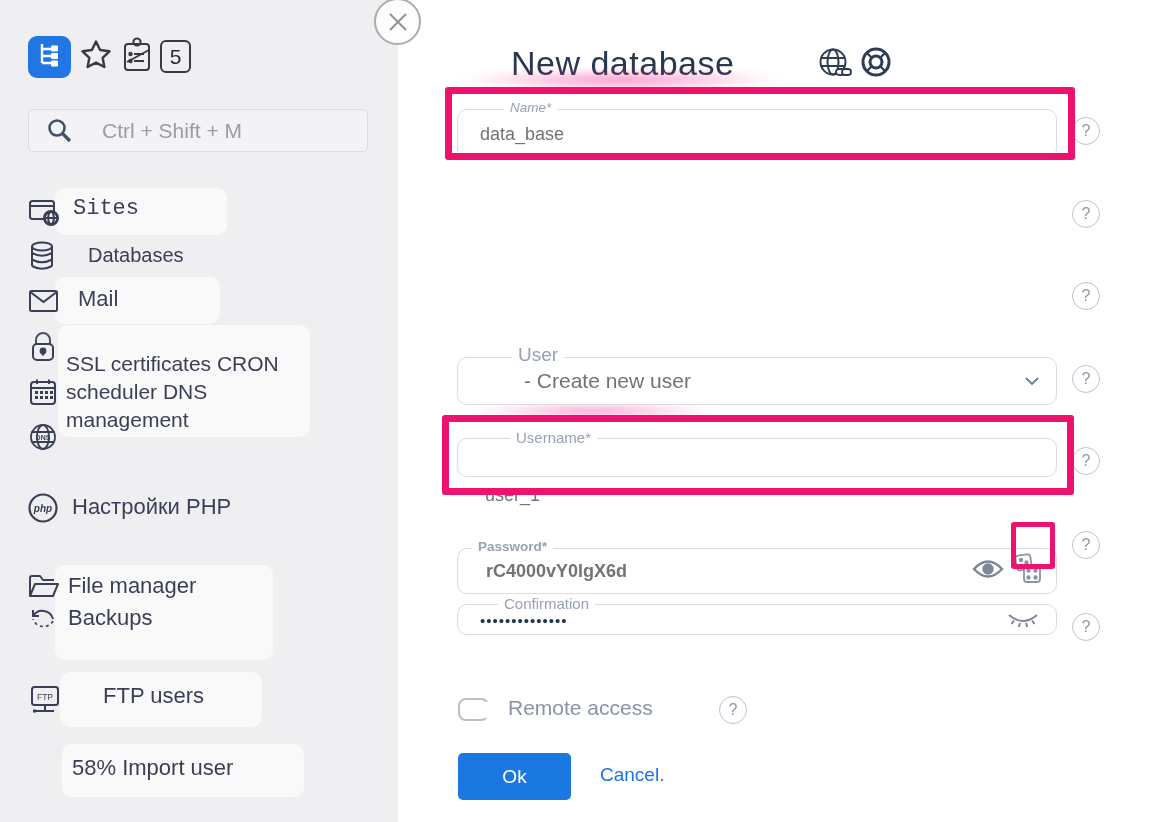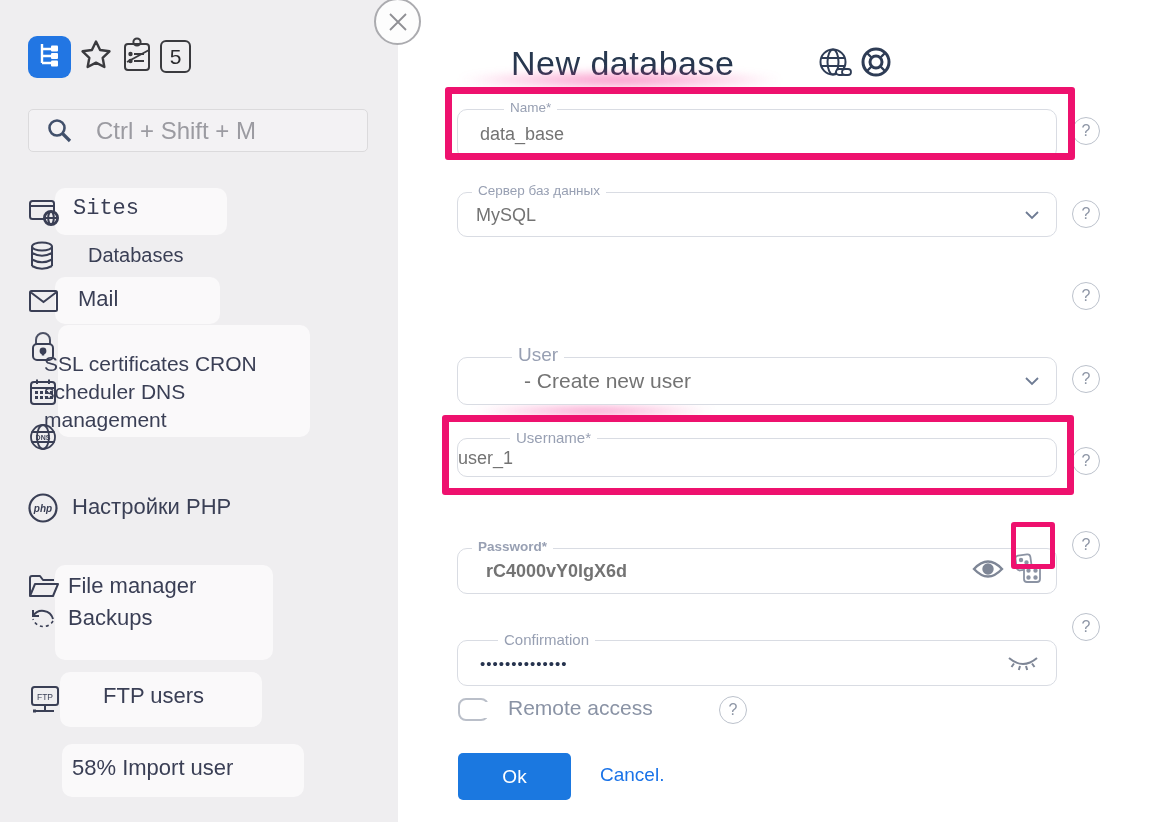--- a/index.html
+++ b/index.html
@@ -15,28 +15,28 @@
   .blue-app { left:28px; top:36px; width:43px; height:42px; background:#2276e3; border-radius:9px; }
   .count-box { left:160px; top:40px; width:31px; height:33px; border:2.5px solid #3a3a3e; border-radius:6px;
                font-size:21px; color:#2b2b2e; font-weight:400; }
 
   .close-btn { position:absolute; left:374px; top:-2px; width:47px; height:47px; border-radius:50%;
                background:#fdfdfd; border:2px solid #ababaf; display:flex; align-items:center; justify-content:center; }
 
   .search-box { position:absolute; left:28px; top:109px; width:340px; height:43px; background:#f3f2f4;
                 border:1px solid #dbdadc; border-radius:5px; display:flex; align-items:center; }
   .search-box svg { margin-left:17px; }
-  .search-box input { border:none; outline:none; background:transparent; margin-left:22px; width:240px;
-                      font-size:24px; color:#4a4f63; font-family:inherit; }
+  .search-box input { border:none; outline:none; background:transparent; margin-left:28px; width:240px;
+                      font-size:21px; color:#4a4f63; font-family:inherit; }
   .search-box input::placeholder { color:#9b9ba1; }
 
   .nav-label { position:absolute; color:#3a3f55; font-size:22px; white-space:nowrap; }
   .nav-icon { position:absolute; }
   .nav-item { cursor:pointer; }
-  .ssl-text { position:absolute; left:44px; top:350px; width:232px; font-size:21px; line-height:28px; color:#3a3f55; }
+  .ssl-text { position:absolute; left:66px; top:350px; width:232px; font-size:21px; line-height:28px; color:#3a3f55; }
 
   
   .title { position:absolute; left:511px; top:44px; font-size:34px; font-weight:500; color:#27384f; letter-spacing:.5px; }
   .title-icon { position:absolute; }
 
   .field { position:absolute; left:457px; width:600px; background:#fff; border:1px solid #d9dce3; border-radius:10px; }
   .flabel { position:absolute; top:-10px; font-size:13.5px; color:#98a0b3; background:#fff; padding:0 6px; white-space:nowrap; }
   .fvalue { position:absolute; top:50%; transform:translateY(-50%); font-size:18px; color:#737373; white-space:nowrap; }
   .chev { position:absolute; right:16px; top:50%; transform:translateY(-50%); }
   .fic { position:absolute; top:50%; transform:translateY(-50%); cursor:pointer; }
@@ -256,36 +256,27 @@
       <circle cx="17" cy="17" r="13"></circle>
       <circle cx="17" cy="17" r="6"></circle>
       <path d="M8 8 l4.5 4.5 M26 8 l-4.5 4.5 M8 26 l4.5-4.5 M26 26 l-4.5-4.5" stroke-width="2.4"></path>
     </svg>
   </span>
 
   <div class="smear" style="left:455px;top:70px;width:330px;height:20px;"></div>
   <div class="smear" style="left:468px;top:404px;width:250px;height:14px;"></div>
 
   <div class="field" style="top:109px;height:50px;">
-    <span class="flabel" style="left:46px;">Name*</span>
+    <span class="flabel" style="left:46px;font-style:italic;">Name*</span>
     <span class="fvalue" style="left:22px;">data_base</span>
   </div>
   <div class="help" style="top:117px;">
       <span>?</span>
     </div>
 
-  <div class="field" style="top:192px;height:45px;">
-    <span class="flabel" style="left:14px;">Сервер баз данных</span>
-    <span class="fvalue" style="left:18px;">MySQL</span>
-    <span class="chev">
-      <svg width="16" height="10" viewBox="0 0 16 10" fill="none" stroke="#6e7b93" stroke-width="1.8">
-          <path d="M2 2 L8 8 L14 2"></path>
-        </svg>
-    </span>
-  </div>
   <div class="help" style="top:200px;">
       <span>?</span>
     </div>
 
   <div class="help" style="top:282px;">
       <span>?</span>
     </div>
 
   <div class="field" style="top:357px;height:48px;">
     <span class="flabel" style="left:54px;top:-14px;font-size:19px;">User</span>
@@ -295,21 +286,21 @@
           <path d="M2 2 L8 8 L14 2"></path>
         </svg>
     </span>
   </div>
   <div class="help" style="top:365px;">
       <span>?</span>
     </div>
 
   <div class="field" style="top:438px;height:39px;">
     <span class="flabel" style="left:52px;font-size:15px;">Username*</span>
-    <span class="fvalue" style="left:0;">user_1</span>
+    <span class="fvalue" style="left:27px;margin-top:37px;">user_1</span>
   </div>
   <div class="help" style="top:447px;">
       <span>?</span>
     </div>
 
   <div class="field" style="top:548px;height:46px;font-weight:bold;">
     <span class="flabel" style="left:14px;">Password*</span>
     <span class="fvalue" style="left:28px;">rC4000vY0lgX6d</span>
     <span class="fic" style="right:52px;">
       <svg width="32" height="22" viewBox="0 0 32 22" fill="none" stroke="#7e8696" stroke-width="2.4">
@@ -327,21 +318,21 @@
           <circle cx="21.5" cy="17.5" r="1.3" fill="#8b93a3"></circle>
         <circle cx="14.5" cy="24.5" r="1.3" fill="#8b93a3"></circle>
           <circle cx="21.5" cy="24.5" r="1.3" fill="#8b93a3"></circle>
       </svg>
     </span>
   </div>
   <div class="help" style="top:531px;">
       <span>?</span>
     </div>
 
-  <div class="field" style="top:640px;height:46px;text-align:right;">
+  <div class="field" style="top:604px;height:31px;text-align:right;">
     <span class="flabel" style="left:40px;font-size:15px;">Confirmation</span>
     <span class="fvalue" style="left:22px;font-size:15px;letter-spacing:1px;color:#26334e;">••••••••••••••</span>
     <span class="fic" style="right:16px;">
       <svg width="34" height="22" viewBox="0 0 34 22" fill="none" stroke="#7e8696" stroke-width="2">
         <path d="M3 8 Q17 20 31 8"></path>
         <path d="M8 13.5 l-2.5 3.5 M14 16 l-1.2 4 M20 16 l1.2 4 M26 13.5 l2.5 3.5"></path>
       </svg>
     </span>
   </div>
   <div class="help" style="top:613px;">

